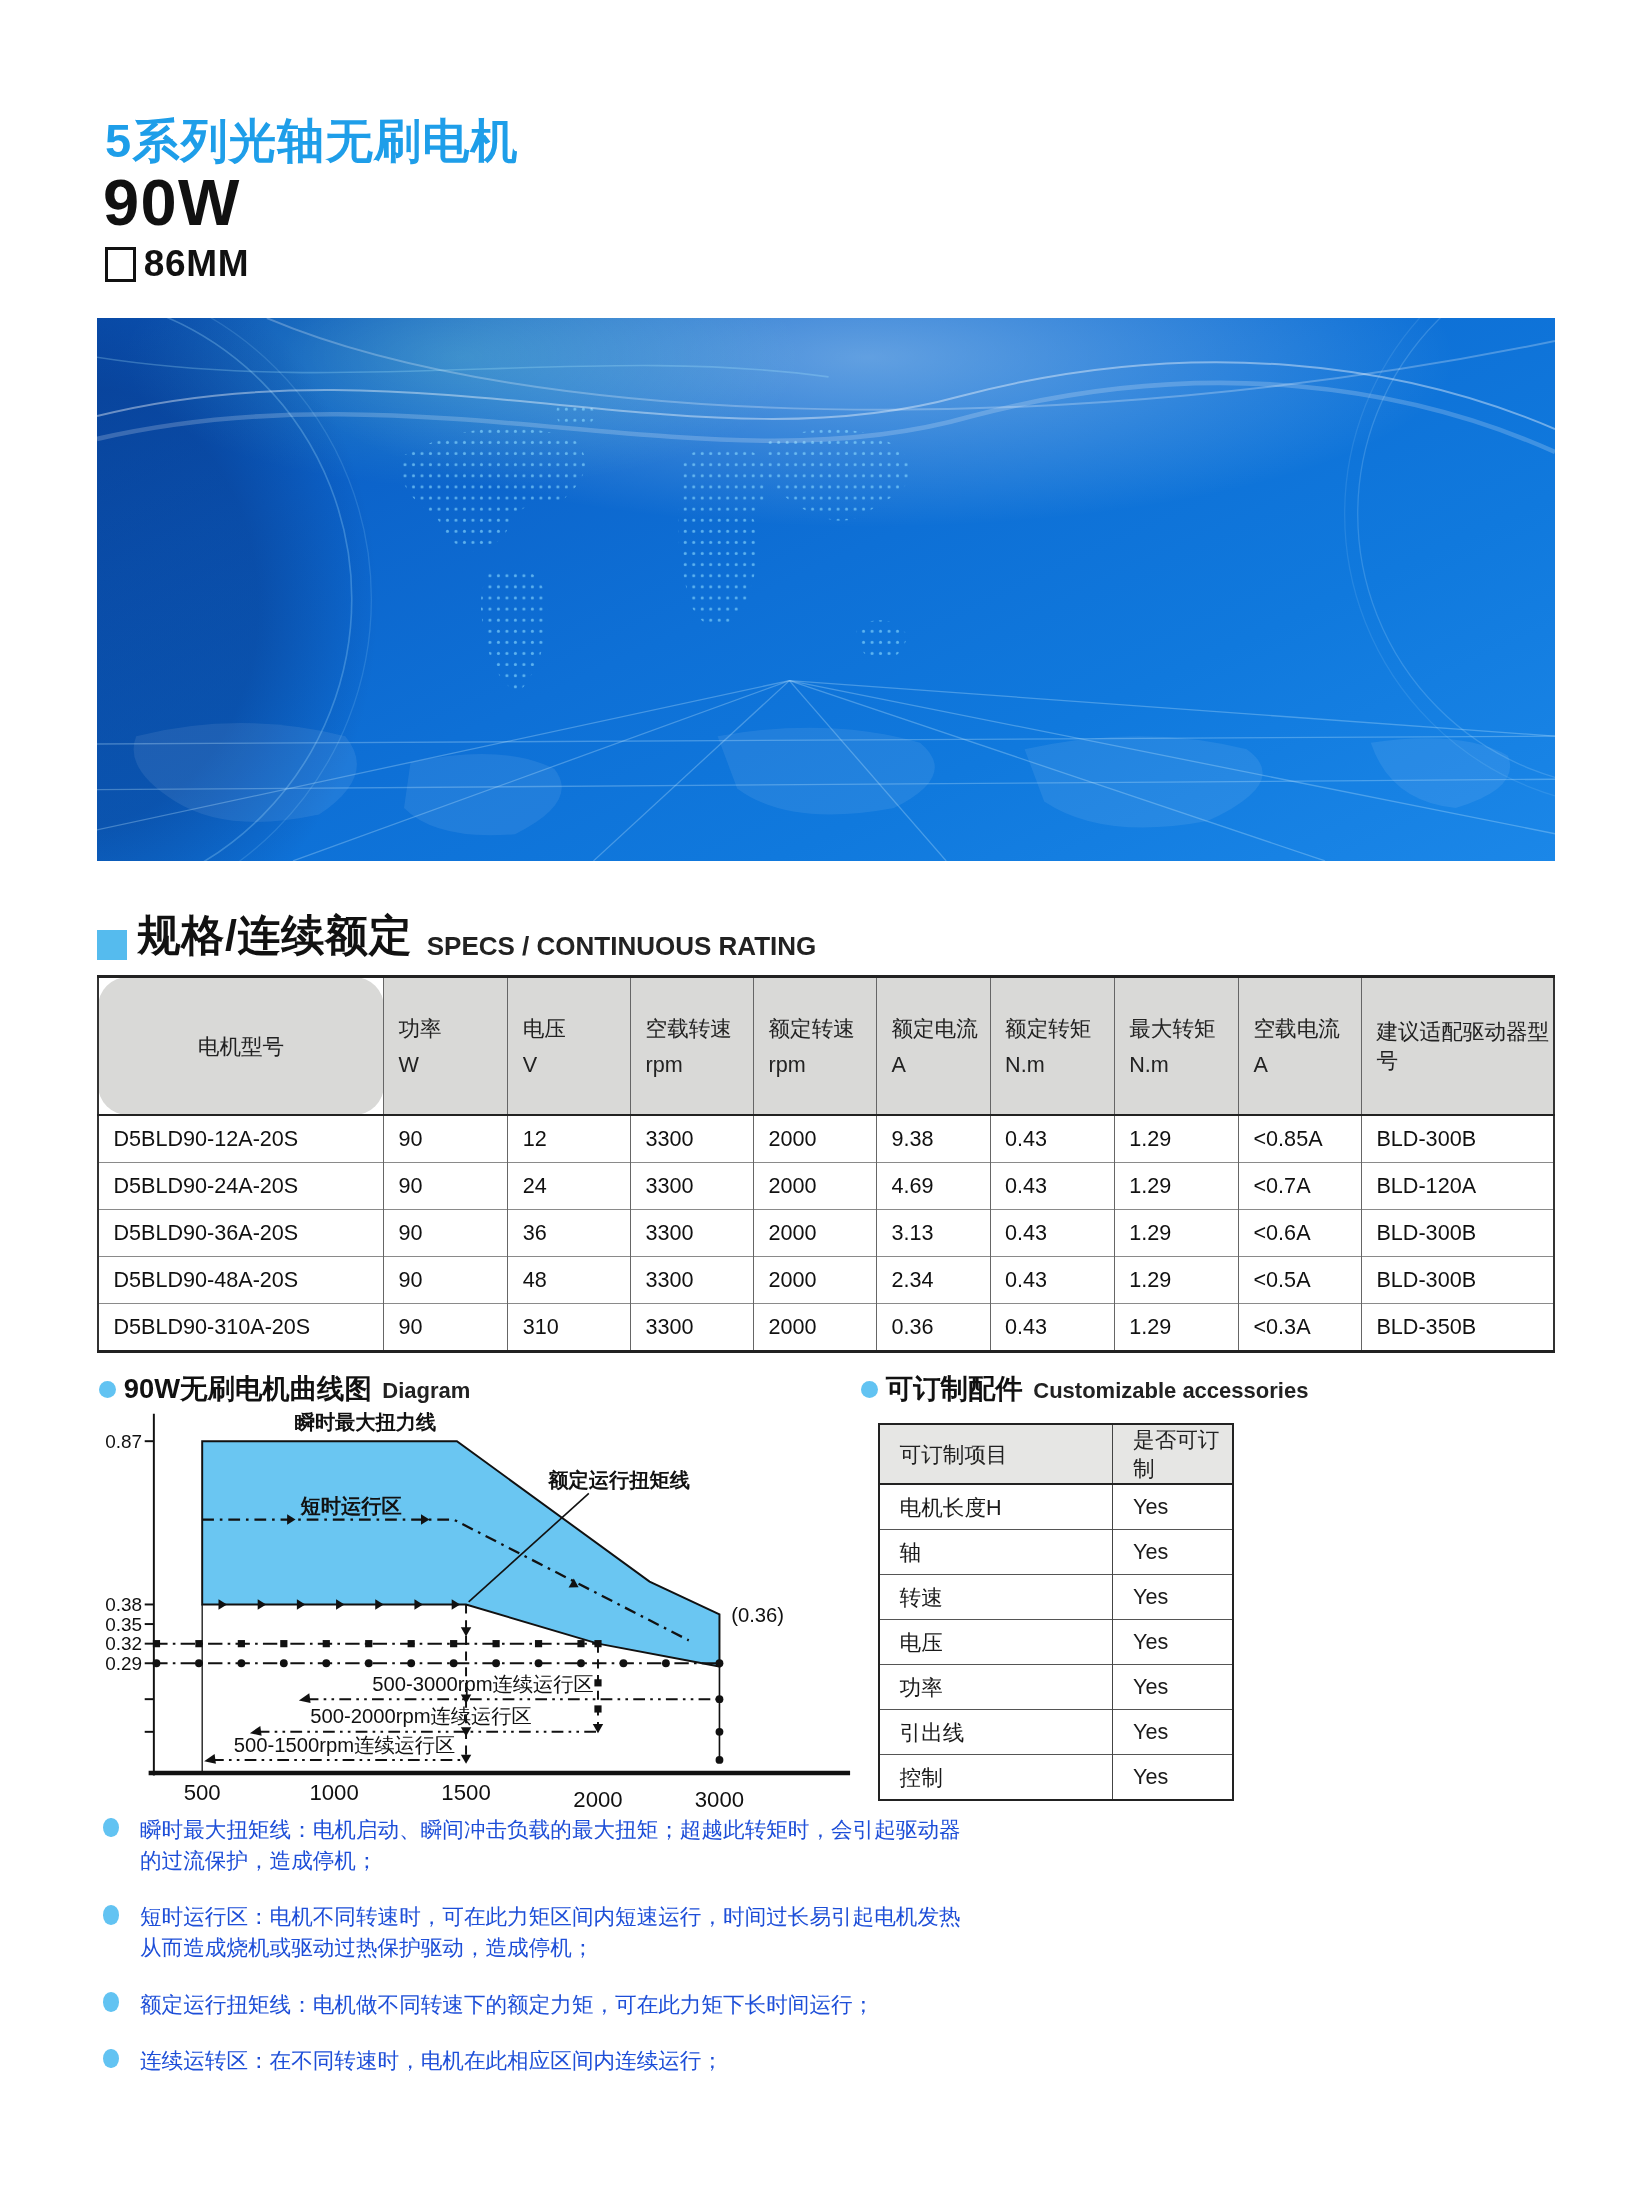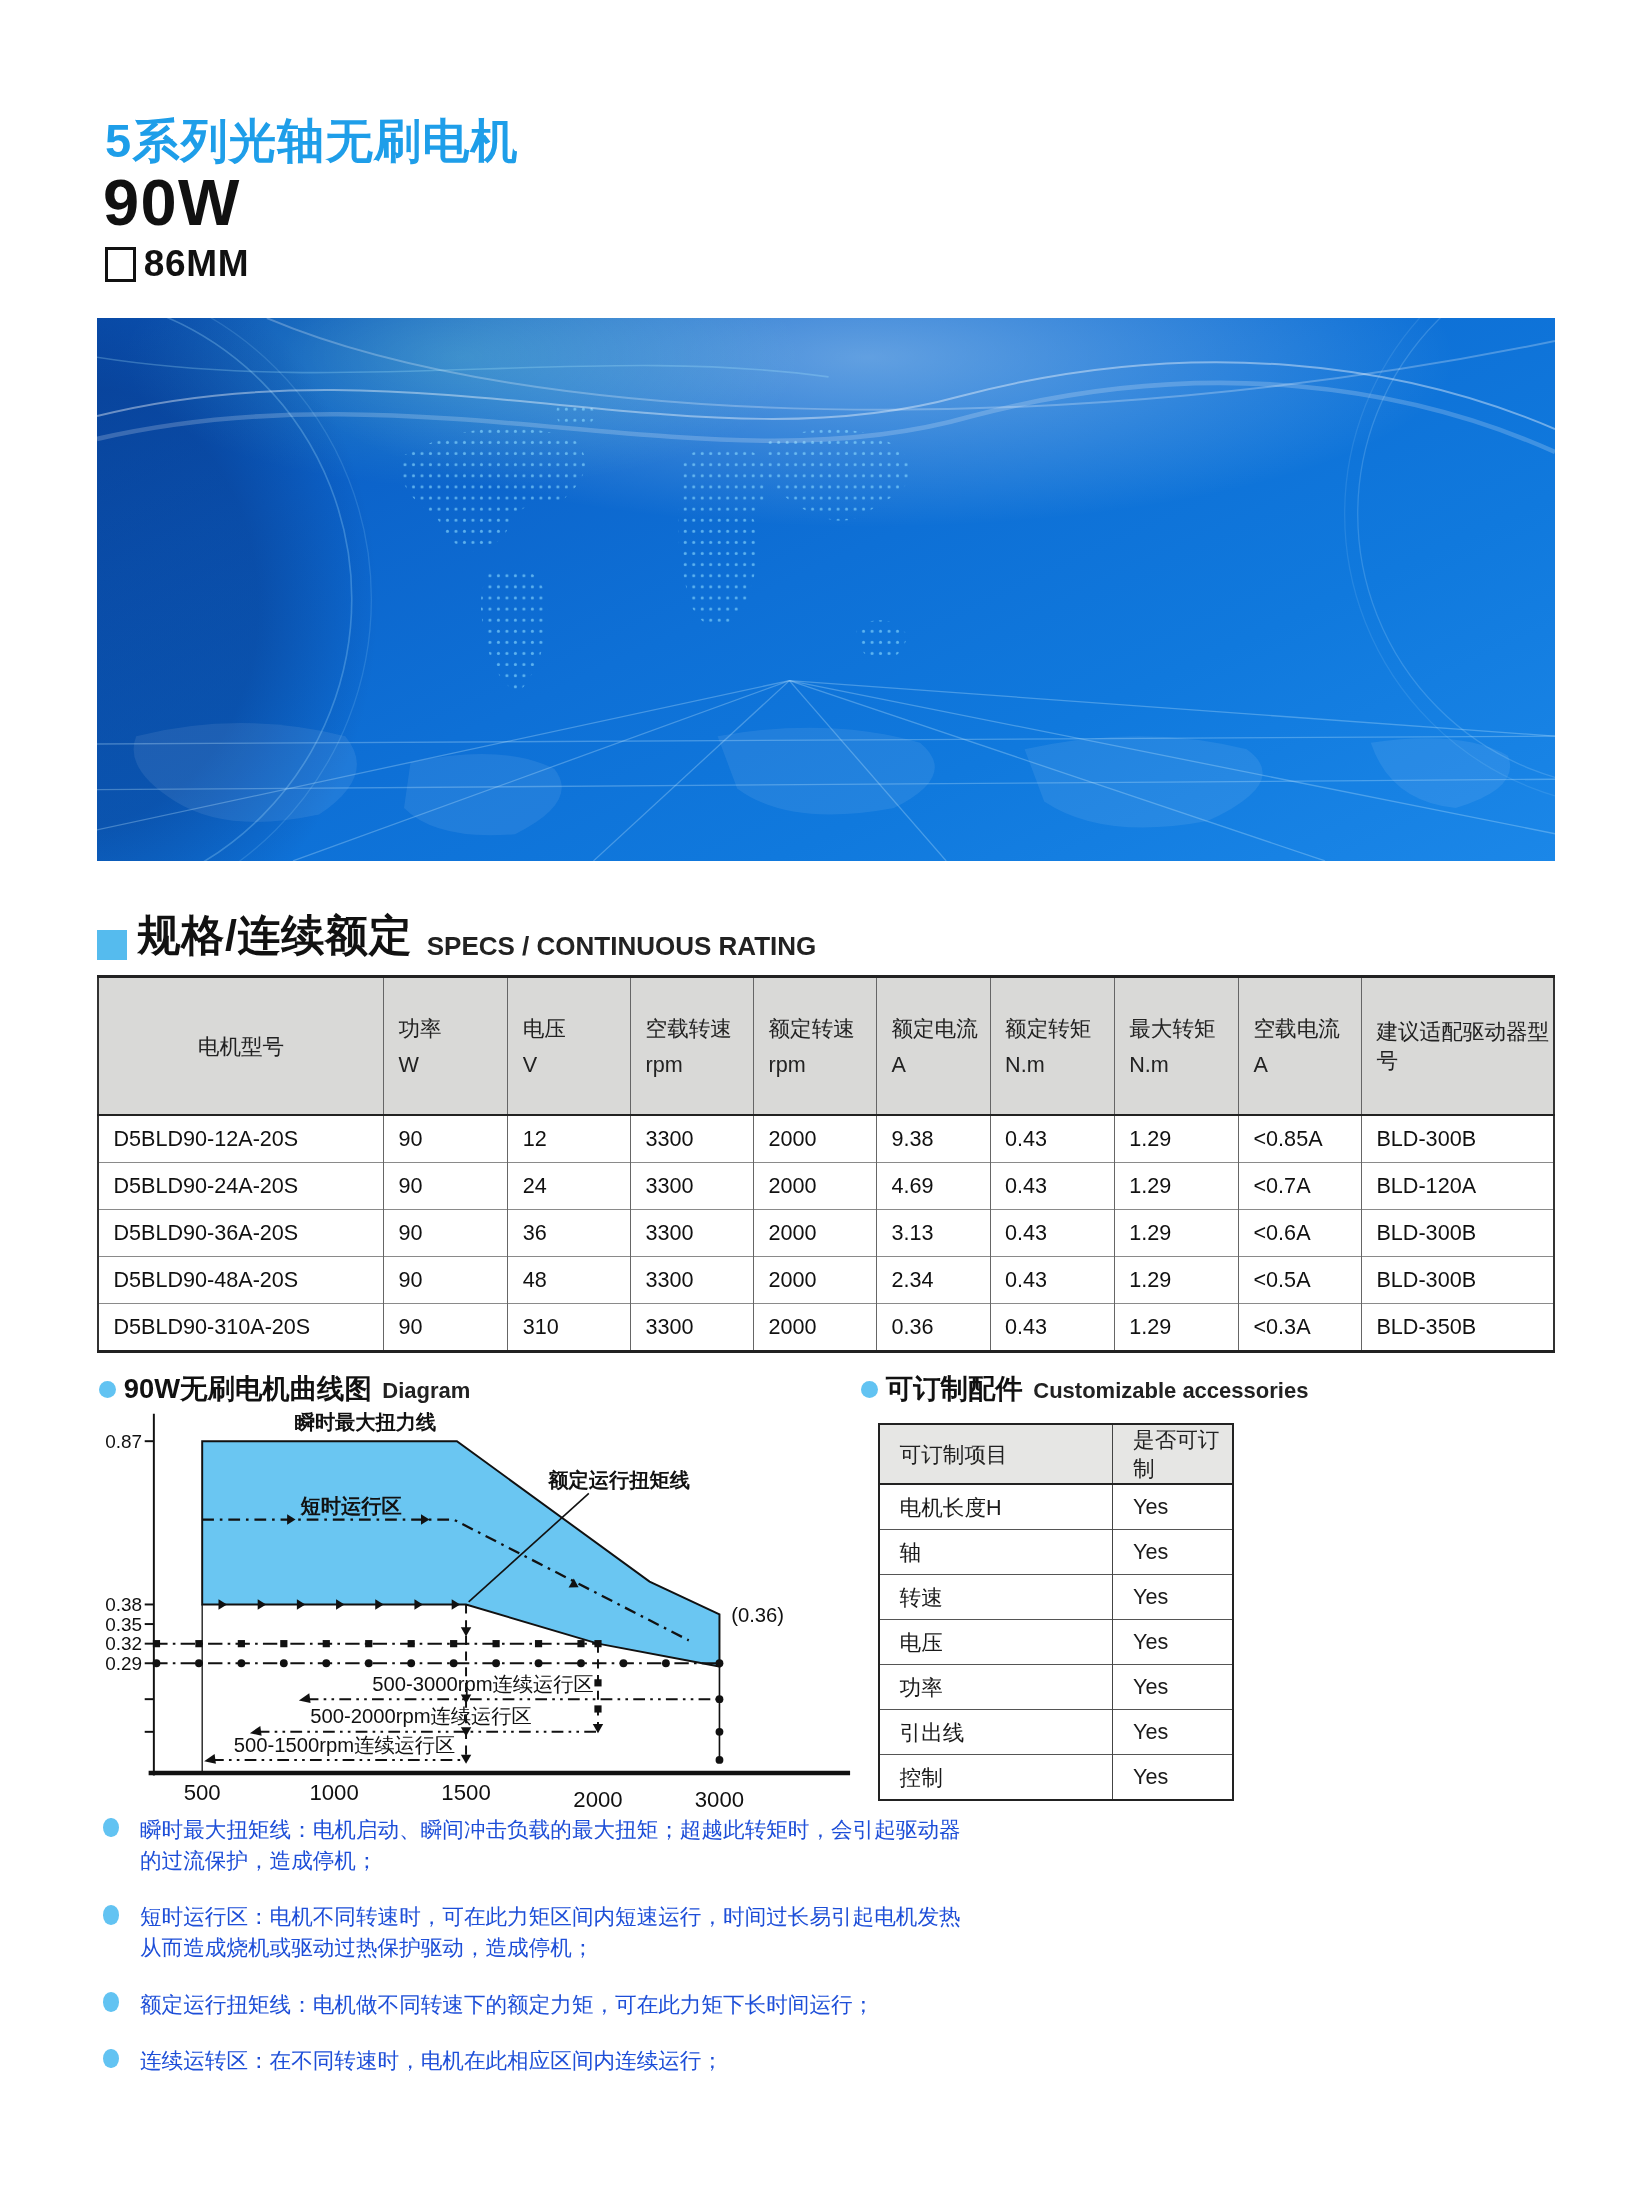--- a/index.html
+++ b/index.html
@@ -27,21 +27,21 @@
   
   .specs-table{left:97px;top:975px;width:1458px;border-collapse:collapse;table-layout:fixed;
     border-top:3.9px solid #222;border-bottom:3.9px solid #222;border-left:2px solid #333;border-right:2px solid #333;}
   .specs-table th{background:#d9d9d7;height:136px;font-weight:400;font-size:21.6px;text-align:left;
     padding:0 0 0 14.4px;border-bottom:2.6px solid #222;border-left:1.3px solid #666;vertical-align:middle;color:#222;}
   .specs-table th.c0{text-align:center;padding-left:0;}
   .specs-table th .th-unit{margin-top:9.1px;}
   .specs-table td{height:46px;font-size:21.6px;padding:0 0 0 14.4px;border-top:1.3px solid #8a8a8a;
     border-left:1.3px solid #666;vertical-align:middle;color:#111;}
   .specs-table th:first-child,.specs-table td:first-child{border-left:none;}
-  .specs-table .col-0{width:21.4%;} .specs-table .col-1{width:8.3%;} .specs-table .col-2{width:8.2%;}
+  .specs-table .col-0{width:21.4%;border-radius:30px;} .specs-table .col-1{width:8.3%;} .specs-table .col-2{width:8.2%;}
   .specs-table .col-3{width:8.2%;} .specs-table .col-4{width:8.2%;} .specs-table .col-5{width:7.5%;}
   .specs-table .col-6{width:8.3%;} .specs-table .col-7{width:8.3%;} .specs-table .col-8{width:8.2%;margin-top:24px;}
   .specs-table .col-9{width:13.4%;}
 
   
   .sub-title{display:flex;align-items:center;}
   .sub-dot{width:17px;height:17px;border-radius:50%;background:#62c3f2;margin-right:7.8px;flex:0 0 auto;}
   .sub-cn{font-size:27.4px;font-weight:800;color:#111;}
   .sub-en{font-size:22px;font-weight:700;color:#222;margin-left:10.5px;position:relative;top:2px;}
   .diagram-title{left:99px;top:1371px;}

